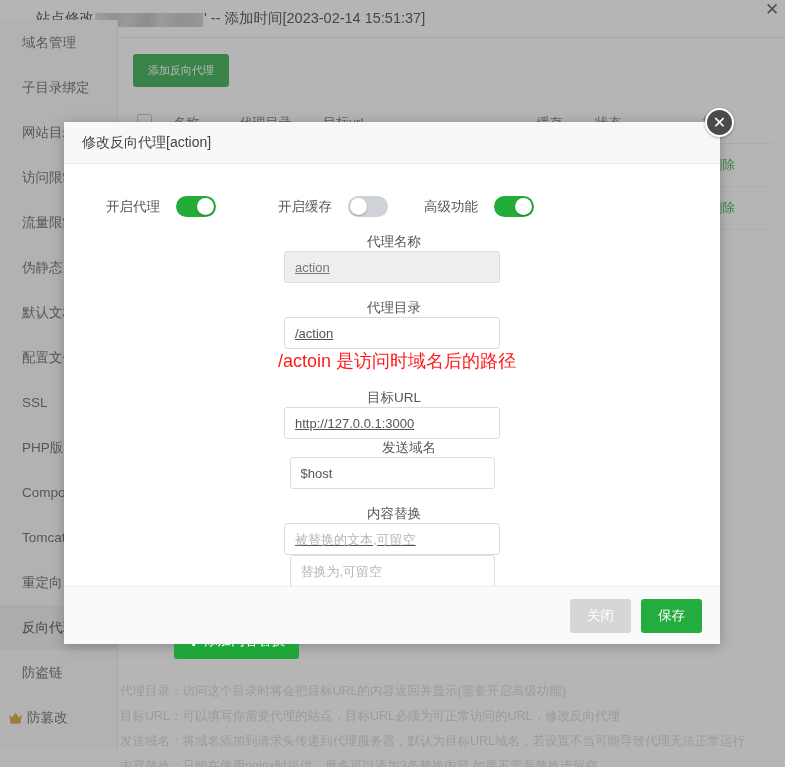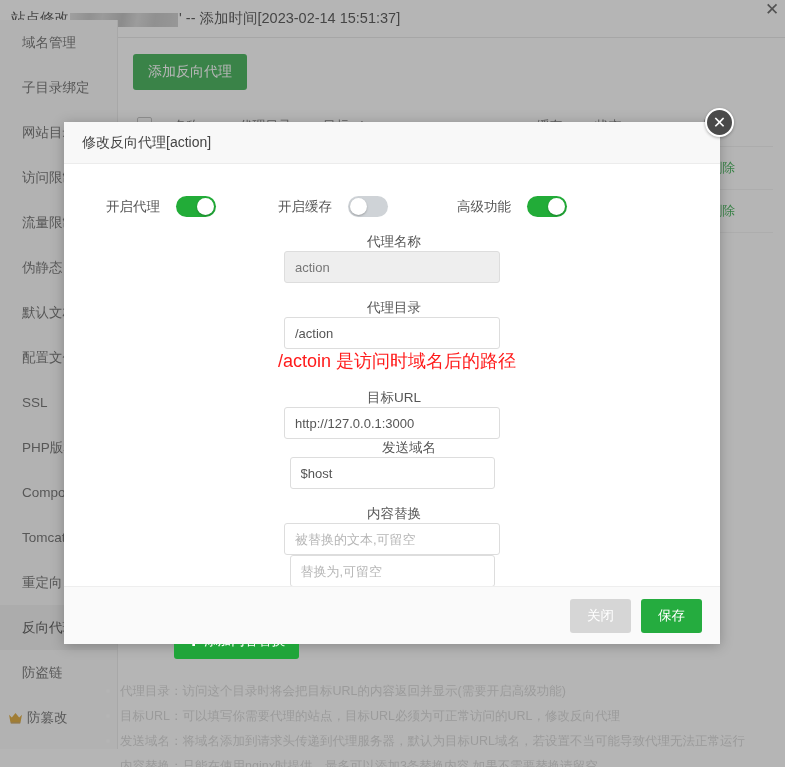--- a/index.html
+++ b/index.html
@@ -30,21 +30,21 @@
 
   
   #titlebar {
     position: absolute; top: 0; left: 0;
     width: 785px; height: 38px;
     background: #ffffff;
     border-bottom: 1px solid #e4e4e4;
     display: flex; align-items: center;
   }
   #titlebar .title-text {
-    margin-left: 11px;
+    margin-left: 36px;
     font-size: 14.5px;
     color: #333;
     white-space: nowrap;
     display: flex; align-items: center;
   }
   .redact {
     display: inline-block;
     width: 108px; height: 14px;
     margin: 0 1px;
     background: linear-gradient(100deg,#d8d8d8 0%,#bdbdbd 18%,#cfcfcf 30%,#b4b4b4 48%,
@@ -92,21 +92,21 @@
   #main {
     position: absolute; top: 38px; left: 119px;
     width: 666px; height: 729px;
     background: #ffffff;
     padding: 16px 14px 0 14px;
   }
   #add-proxy-btn {
     display: inline-block;
     background: #20a53a;
     color: #fff;
-    font-size: 14px;
+    font-size: 11px;
     border: none; border-radius: 3px;
     padding: 9px 15px;
     cursor: pointer;
   }
   #proxy-table {
     margin-top: 16px;
     width: 640px;
     border-collapse: collapse;
     font-size: 13px;
   }
@@ -221,21 +221,21 @@
     border-radius: 3px;
     background: #fff;
     padding: 0 10px;
     font-size: 13px;
     color: #555;
     font-family: "Liberation Sans", sans-serif;
     outline: none;
   }
   .f-input::placeholder { color: #b6b6b6; }
   .f-input.readonly { background: #eeeeee; color: #777; }
-  .w-200 { width: 216px; }
+  .w-200 { width: 216px; text-decoration: underline; }
   .w-205 { width: 205px; }
   .f-label-2 { width: 70px; text-align: right; margin: 0 12px 0 30px; font-size: 13.5px; color: #555; flex:0 0 auto; }
   .del-link {
     color: #e84040; font-size: 13px;
     margin-left: 14px; cursor: pointer; text-decoration: none;
   }
   #annotation {
     color: #ff1a1a;
     font-size: 18px;
     margin-left: 10px;
@@ -429,21 +429,21 @@
           <span class="switch on">
               <span class="knob"></span>
             </span>
         </div>
         <div class="tg-group" style="margin-left:62px;">
           <span class="tg-label">开启缓存</span>
           <span class="switch off">
               <span class="knob"></span>
             </span>
         </div>
-        <div class="tg-group" style="margin-left:69px;">
+        <div class="tg-group" style="margin-left:36px;">
           <span class="tg-label">高级功能</span>
           <span class="switch on">
               <span class="knob"></span>
             </span>
         </div>
       </div>
 
       
       <div class="form-row">
         <span class="f-label">代理名称</span>

